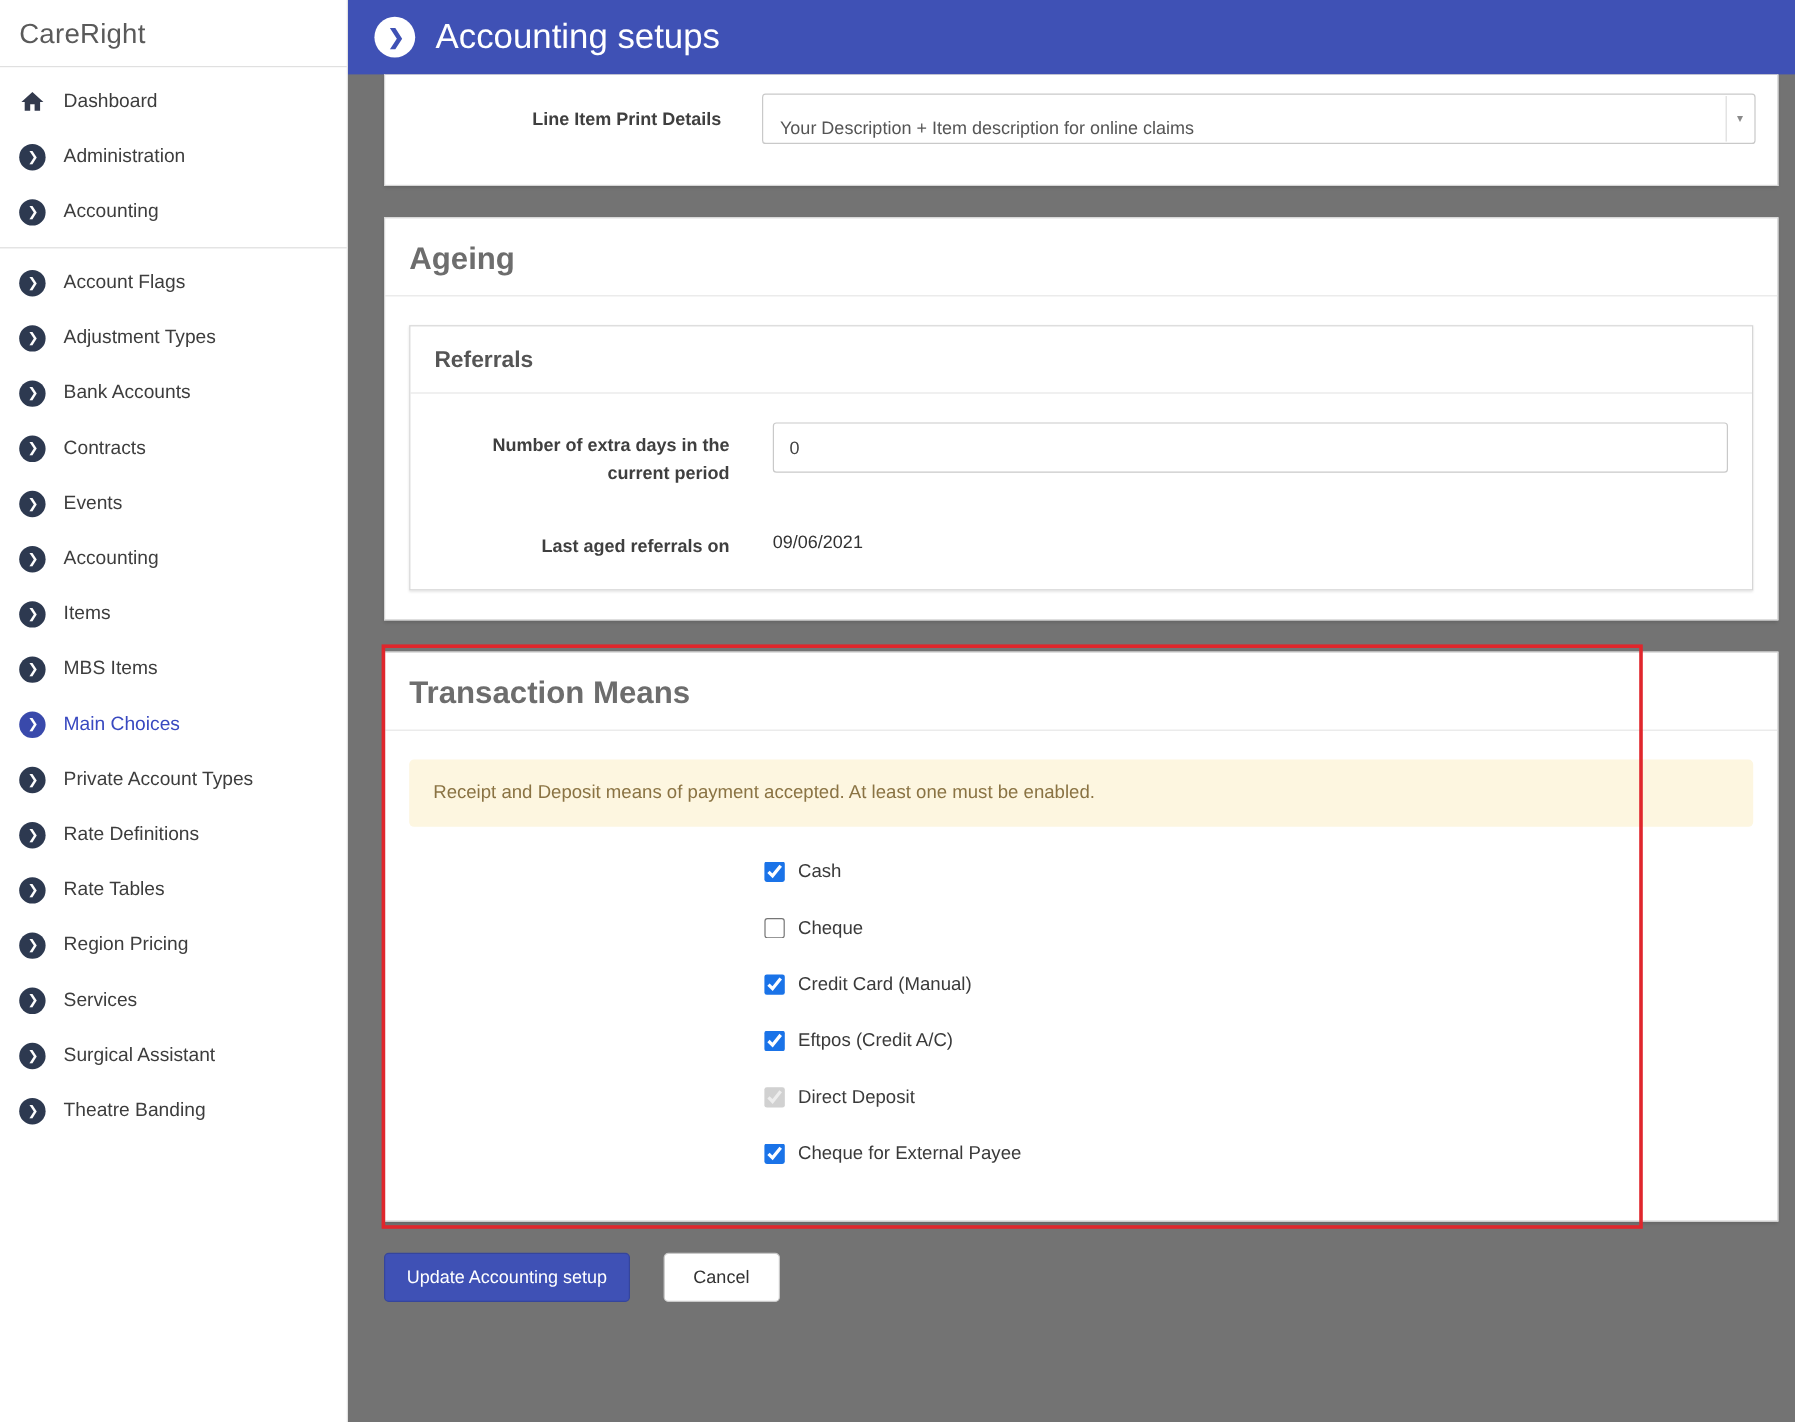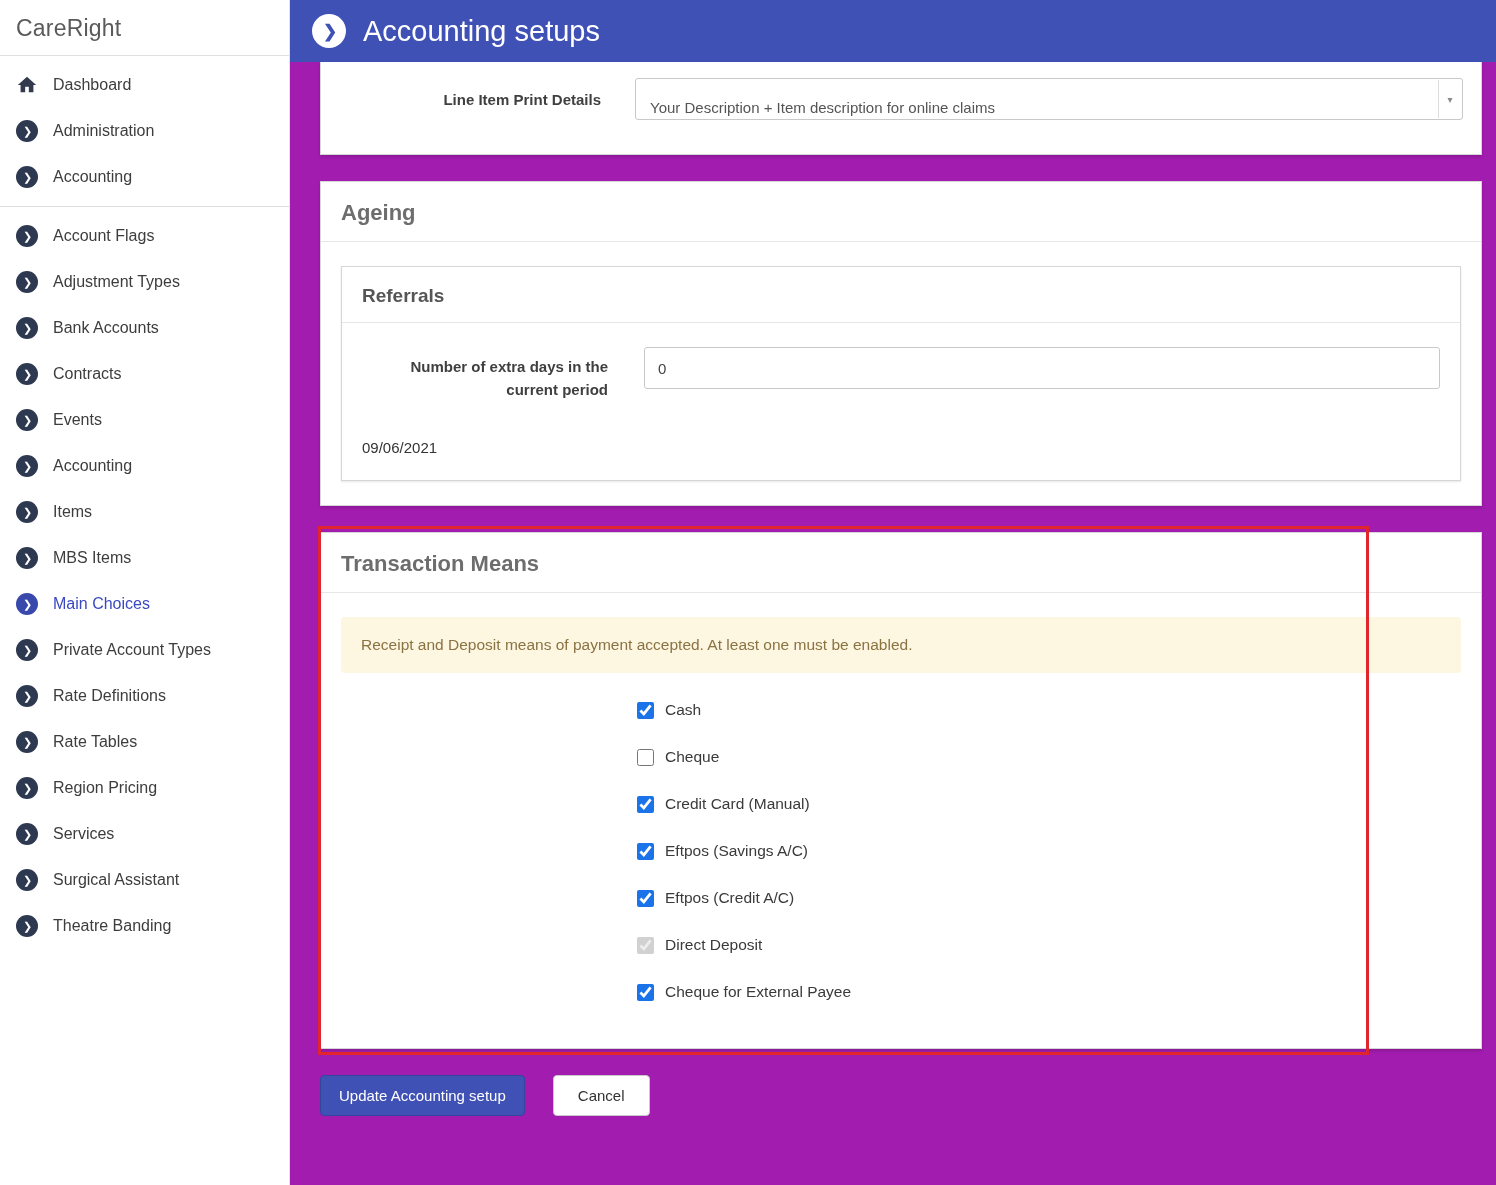--- a/index.html
+++ b/index.html
@@ -2,21 +2,21 @@
 <html style="--header: #3f51b5; --checkbox: #1a73e8; --annotation: #e0262c; --notice_bg: #fdf6e0;"><head>
 <meta charset="utf-8">
 <style>
   * { box-sizing: border-box; }
   html,body { margin:0; padding:0; }
   body {
     font-family: "Liberation Sans", sans-serif;
     background:#fff;
     width:1496px;
   }
-  .page { position:relative; width:1496px; height:1185px; background:#a21caf; overflow:hidden; }
+  .page { position:relative; width:1496px; height:1185px; background:#737373; overflow:hidden; }
 
   
   .sidebar {
     position:absolute; left:0; top:0; width:290px; height:100%;
     background:#fff; border-right:1px solid #e2e2e2;
   }
   .brand {
     padding:15px 16px 13px 16px;
     font-size:23px; color:#5a5a5a; letter-spacing:0.2px;
     border-bottom:1px solid #e0e0e0;
@@ -55,21 +55,21 @@
   .content { padding:0 14px 0 30px; }
 
   .card {
     background:#fff; border:1px solid #d6d6d6;
     box-shadow:0 2px 3px rgba(0,0,0,0.14);
     margin-bottom:26px;
   }
   .card.clipped-top { border-top:none; padding:16px 18px 34px 18px; }
 
   .card-header { padding:18px 20px 15px 20px; border-bottom:1px solid #e6e6e6; }
-  .card-title { font-size:22px; font-weight:bold; color:#6d6d6d; }
+  .card-title { font-size:26px; font-weight:bold; color:#6d6d6d; }
   .card-body { padding:24px 20px; }
 
   .form-row { display:flex; align-items:flex-start; }
   .form-label {
     width:296px; text-align:right; font-weight:bold;
     color:#3f3f3f; font-size:15px; line-height:1.55;
     padding:10px 34px 0 0;
   }
   .select-box {
     flex:1; height:42px; border:1px solid #c9c9c9; border-radius:3px;
@@ -250,20 +250,21 @@
           <div class="inner-card">
             <div class="card-header">
               <span class="card-title" style="font-size:19px;color:#555;">Referrals</span>
             </div>
             <div class="card-body">
               <div class="ref-row">
                 <div class="ref-label">Number of extra days in the current period</div>
                 <input class="text-input" type="text" value="0" style="">
               </div>
               <div class="ref-row">
+                <div class="ref-label" style="padding-top:9px;">Last aged referrals on</div>
                 <div class="static-value">09/06/2021</div>
               </div>
             </div>
           </div>
         </div>
       </section>
 
       <section class="card tm-card">
         <div class="annotation-rect"></div>
         <div class="card-header">
@@ -279,24 +280,20 @@
               <label class="cb-row">
       <input type="checkbox" class="cb-input" style="">
       <span class="cb-label">Cheque</span>
     </label>
               <label class="cb-row">
       <input type="checkbox" class="cb-input" checked="" style="">
       <span class="cb-label">Credit Card (Manual)</span>
     </label>
               <label class="cb-row">
       <input type="checkbox" class="cb-input" checked="" style="">
-      <span class="cb-label">Eftpos (Savings A/C)</span>
-    </label>
-              <label class="cb-row">
-      <input type="checkbox" class="cb-input" checked="" style="">
       <span class="cb-label">Eftpos (Credit A/C)</span>
     </label>
               <label class="cb-row">
       <input type="checkbox" class="cb-input" disabled="" checked="" style="">
       <span class="cb-label">Direct Deposit</span>
     </label>
               <label class="cb-row">
       <input type="checkbox" class="cb-input" checked="" style="">
       <span class="cb-label">Cheque for External Payee</span>
     </label>

